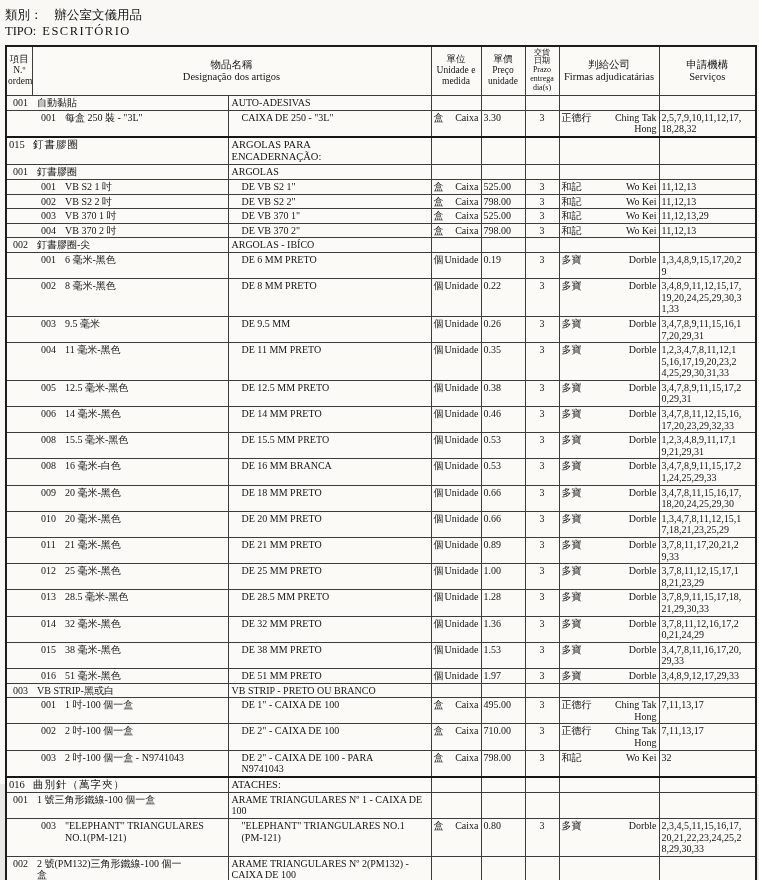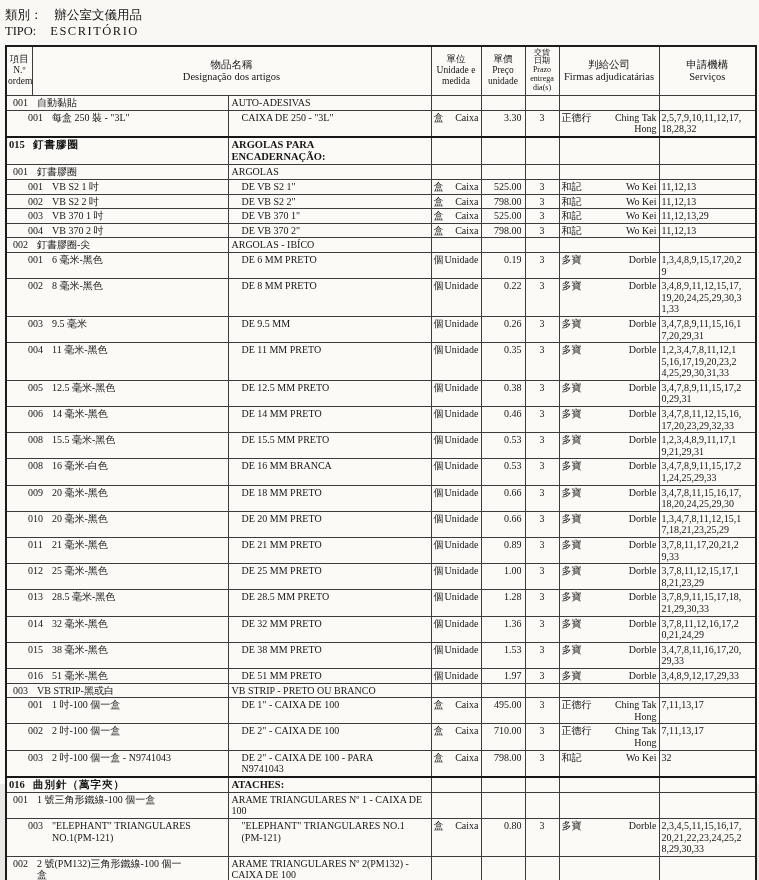--- a/index.html
+++ b/index.html
@@ -2,43 +2,43 @@
 <html><head>
 <meta charset="utf-8">
 <style>
   *{margin:0;padding:0;box-sizing:border-box}
   html,body{background:#e9e8e4}
   body{width:759px;height:880px;overflow:hidden;color:#151515;
        font-family:"Liberation Serif","DejaVu Serif",serif;}
   .page{width:759px;height:784px;background:#f9f8f4;padding:7px 4px 0 5px}
   .hline{font-size:12.5px;line-height:1.3}
   .hline .val{margin-left:12px}
-  .hline.tipo .val{margin-left:14px;letter-spacing:1.5px}
+  .hline.tipo .val{margin-left:6px;letter-spacing:1.5px}
   table{border-collapse:collapse;table-layout:fixed;width:750px;margin-top:5px;
         border:2px solid #1c1c1c;background:#fbfaf7}
   th,td{border:1px solid #3c3c3c;vertical-align:top}
   th{font-weight:normal;font-size:9.5px;line-height:1.18;text-align:center;
      white-space:pre-line;padding:2px 1px;vertical-align:middle}
   th.h-days{font-size:8px;line-height:1.12}
   th.h-name,th.h-firm,th.h-serv{font-size:10.5px}
   td{font-size:10px;line-height:1.16;padding:1px 2px}
   .c-name .num{display:inline-block;min-width:19px;margin-right:5px;vertical-align:top}
   .c-name .zh{display:inline-block;vertical-align:top;white-space:pre-line;max-width:150px}
   tr.ind0 .c-name{padding-left:2px}
   tr.ind1 .c-name{padding-left:6px}
-  tr.ind2 .c-name{padding-left:21px}
+  tr.ind2 .c-name{padding-left:34px}
   .c-pt{white-space:pre-line;padding-left:3px}
   tr.item .c-pt{padding-left:13px}
   .pair{display:flex}
   .pair .uz,.pair .fz{flex:0 0 auto}
   .pair .up,.pair .fp{flex:1 1 auto;text-align:right}
-  .c-price{text-align:right;padding-right:3px}
+  .c-price{text-align:left;padding-right:3px}
   .c-days{text-align:center}
   .c-serv{word-break:break-all;padding:1px 12px 1px 2px}
-  tr.section td{font-weight:bold;font-size:10.5px;border-top:2px solid #161616}
+  tr.section td{font-weight:normal;font-size:10.5px;border-top:2px solid #161616}
   tr.section .c-name .zh{letter-spacing:1px}
 </style>
 </head>
 <body>
 
 <div class="page">
 
   <div class="page-header">
     <div class="hline">
       <span class="lab">類別：</span><span class="val">辦公室文儀用品</span>

